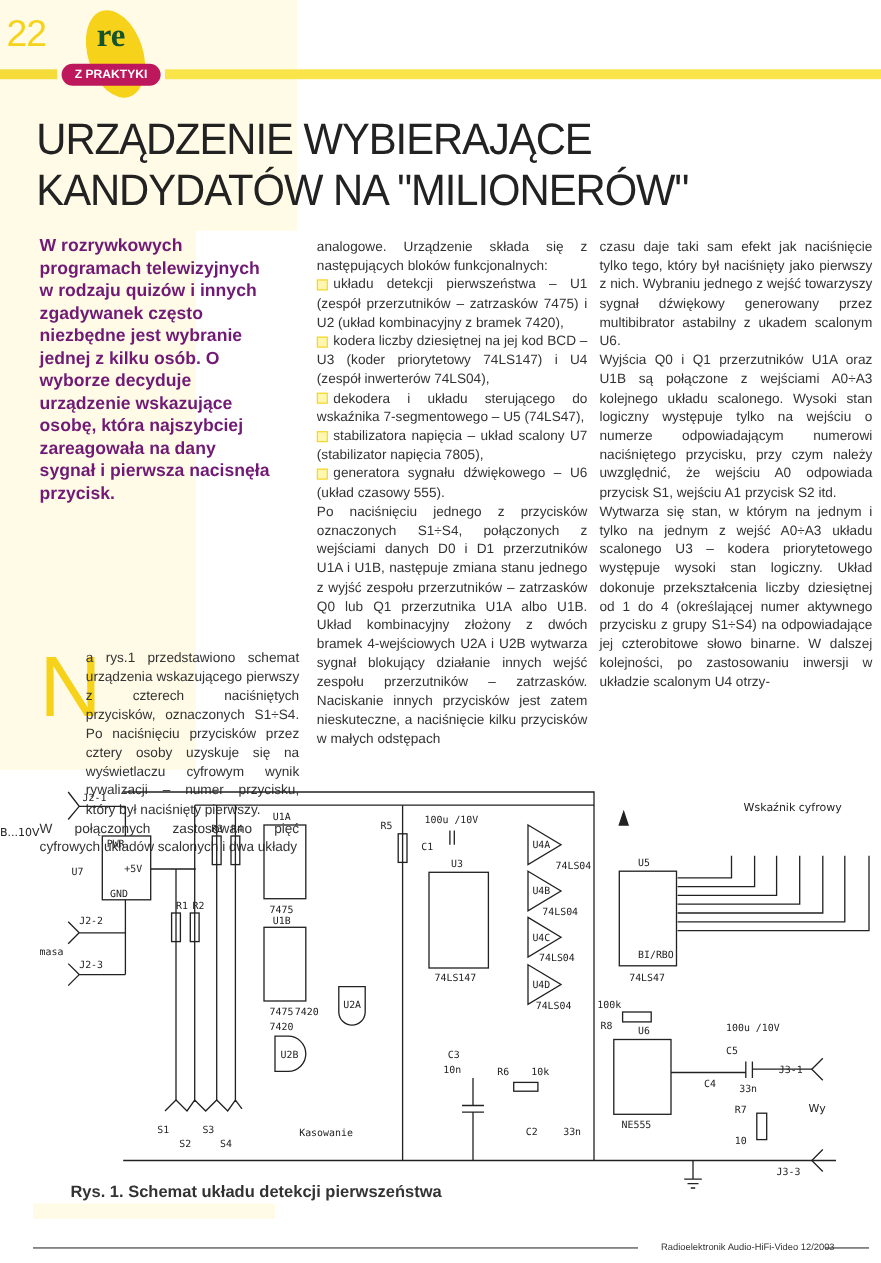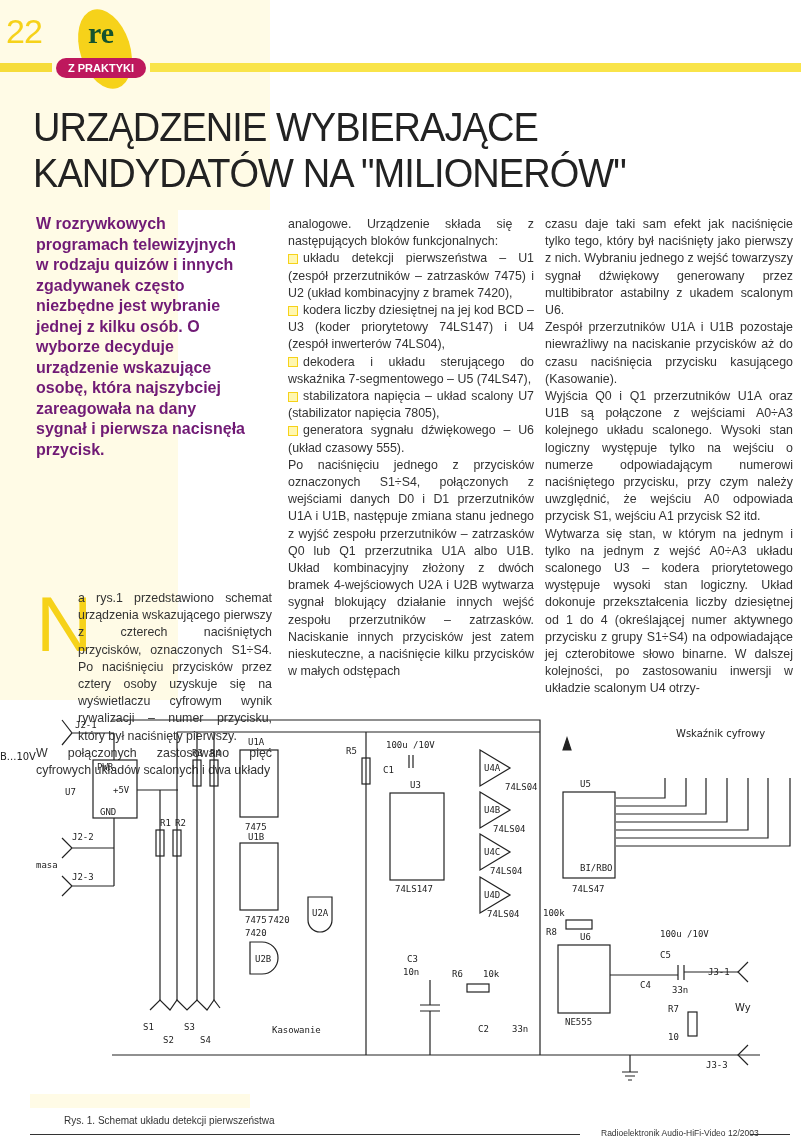--- a/index.html
+++ b/index.html
@@ -16,21 +16,21 @@
   .lead{position:absolute;left:36px;top:214px;width:215px;font-weight:bold;font-size:16px;line-height:20.5px;color:#701a75;}
   .col{position:absolute;font-size:12.4px;line-height:17.2px;text-align:justify;color:#333;}
   .col p{margin:0;}
   .c1{left:36px;top:590px;width:236px;}
   .c2{left:288px;top:216px;width:246px;}
   .c3{left:545px;top:216px;width:248px;}
   .dropcap{position:absolute;left:36px;top:589px;font-size:78px;line-height:70px;color:#f6d21a;}
   .c1 .first{padding-left:42px;}
   .bullet{display:inline-block;width:8px;height:8px;border:1.5px solid #f6d21a;background:#fff7b0;margin-right:5px;vertical-align:middle;}
   .schem{position:absolute;left:0;top:708px;width:801px;height:400px;}
-  .caption{position:absolute;left:64px;top:1075px;font-size:10px;font-weight:normal;color:#333;margin-top:40px;}
+  .caption{position:absolute;left:64px;top:1075px;font-size:15px;font-weight:bold;color:#333;}
   .capbg{position:absolute;left:30px;top:1094px;width:220px;height:14px;background:#fffbe6;}
   .footer-line-l{position:absolute;left:30px;top:1134px;width:550px;height:1px;background:#333;}
   .footer{position:absolute;left:585px;top:1128px;font-size:8.5px;color:#333;padding-left:16px;}
   .footer-line-r{position:absolute;left:750px;top:1134px;width:40px;height:1px;background:#333;}
   svg text{font-family:"DejaVu Sans Mono",monospace;font-size:9px;fill:#222;}
   svg .lbl{font-family:"DejaVu Sans",sans-serif;font-size:10px;}
 </style>
 </head>
 <body>
 
@@ -62,21 +62,20 @@
   <p><span class="bullet"></span><span>układu detekcji pierwszeństwa – U1 (zespół przerzutników – zatrzasków 7475) i U2 (układ kombinacyjny z bramek 7420),</span></p>
   <p><span class="bullet"></span><span>kodera liczby dziesiętnej na jej kod BCD – U3 (koder priorytetowy 74LS147) i U4 (zespół inwerterów 74LS04),</span></p>
   <p><span class="bullet"></span><span>dekodera i układu sterującego do wskaźnika 7-segmentowego – U5 (74LS47),</span></p>
   <p><span class="bullet"></span><span>stabilizatora napięcia – układ scalony U7 (stabilizator napięcia 7805),</span></p>
   <p><span class="bullet"></span><span>generatora sygnału dźwiękowego – U6 (układ czasowy 555).</span></p>
   <p>Po naciśnięciu jednego z przycisków oznaczonych S1÷S4, połączonych z wejściami danych D0 i D1 przerzutników U1A i U1B, następuje zmiana stanu jednego z wyjść zespołu przerzutników – zatrzasków Q0 lub Q1 przerzutnika U1A albo U1B. Układ kombinacyjny złożony z dwóch bramek 4-wejściowych U2A i U2B wytwarza sygnał blokujący działanie innych wejść zespołu przerzutników – zatrzasków. Naciskanie innych przycisków jest zatem nieskuteczne, a naciśnięcie kilku przycisków w małych odstępach</p>
 </div>
 
 <div class="col c3">
   <p>czasu daje taki sam efekt jak naciśnięcie tylko tego, który był naciśnięty jako pierwszy z nich. Wybraniu jednego z wejść towarzyszy sygnał dźwiękowy generowany przez multibibrator astabilny z ukadem scalonym U6.</p>
-  <p>Zespół przerzutników U1A i U1B pozostaje niewrażliwy na naciskanie przycisków aż do czasu naciśnięcia przycisku kasującego (Kasowanie).</p>
   <p>Wyjścia Q0 i Q1 przerzutników U1A oraz U1B są połączone z wejściami A0÷A3 kolejnego układu scalonego. Wysoki stan logiczny występuje tylko na wejściu o numerze odpowiadającym numerowi naciśniętego przycisku, przy czym należy uwzględnić, że wejściu A0 odpowiada przycisk S1, wejściu A1 przycisk S2 itd.</p>
   <p>Wytwarza się stan, w którym na jednym i tylko na jednym z wejść A0÷A3 układu scalonego U3 – kodera priorytetowego występuje wysoki stan logiczny. Układ dokonuje przekształcenia liczby dziesiętnej od 1 do 4 (określającej numer aktywnego przycisku z grupy S1÷S4) na odpowiadające jej czterobitowe słowo binarne. W dalszej kolejności, po zastosowaniu inwersji w układzie scalonym U4 otrzy-</p>
 </div>
 
 <svg class="schem" viewBox="0 708 801 400" stroke="#222" stroke-width="1.2" fill="none">
 
   <path d="M112 720 H540 V1055"></path>
   <path d="M112 1055 H760"></path>
 
   <path d="M62 720 L72 733 L62 745 M72 733 H114"></path>

